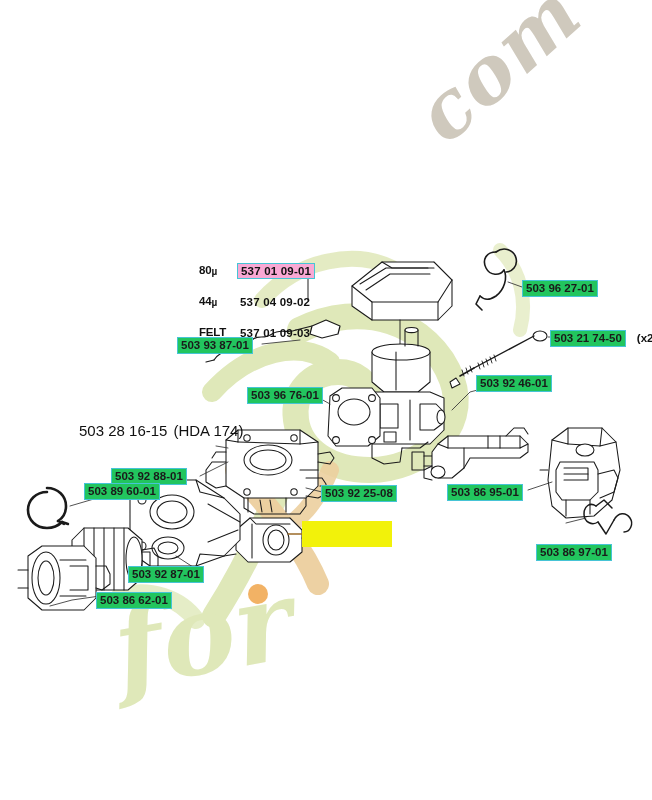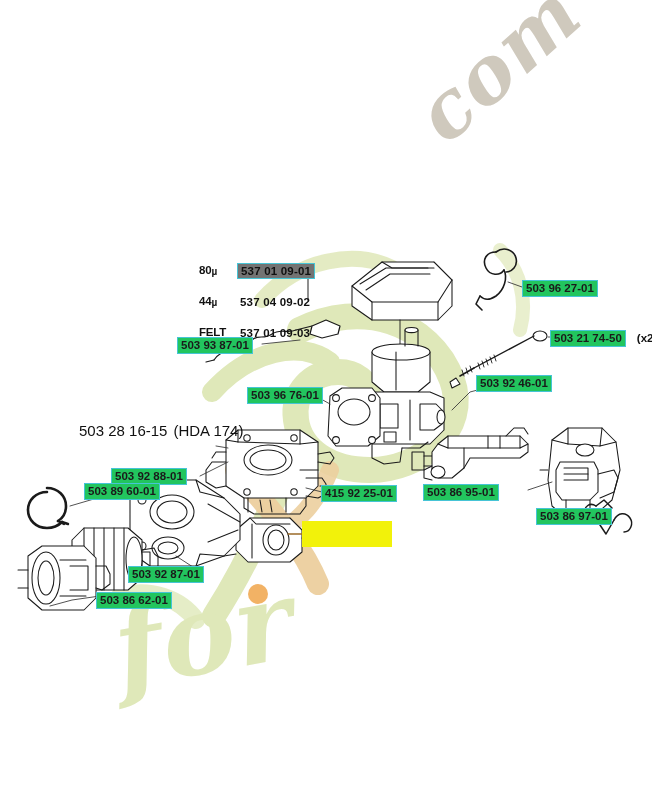--- a/index.html
+++ b/index.html
@@ -118,21 +118,21 @@
   .spec-key .mu {
     font-size: 10px;
     vertical-align: -1px;
   }
   .spec-val {
     padding: 0 3px;
     letter-spacing: 0.2px;
   }
   .spec-val.boxed {
     border: 1px solid #46c4d6;
-    background: #737373;
+    background: #f9a8d4;
     padding: 0 3px;
   }
 
   
   .variant {
     position: absolute;
     z-index: 5;
     font-family: "Liberation Sans", sans-serif;
     font-size: 15px;
     font-weight: 400;
@@ -449,28 +449,28 @@
 
   <div class="label" style="left:111px; top:468px;">
     <span class="code">503 92 88-01</span>
   </div>
 
   <div class="label" style="left:84px; top:483px;">
     <span class="code">503 89 60-01</span>
   </div>
 
   <div class="label" style="left:321px; top:485px;">
-    <span class="code">415 92 25-01</span>
-  </div>
-
-  <div class="label" style="left:423px; top:484px;">
+    <span class="code">503 92 25-08</span>
+  </div>
+
+  <div class="label" style="left:447px; top:484px;">
     <span class="code">503 86 95-01</span>
   </div>
 
-  <div class="label" style="left:500px; top:508px;padding-left:36px;">
+  <div class="label" style="left:500px; top:544px;padding-left:36px;">
     <span class="code">503 86 97-01</span>
   </div>
 
   <div class="label" style="left:128px; top:566px;">
     <span class="code">503 92 87-01</span>
   </div>
 
   <div class="label" style="left:96px; top:592px;">
     <span class="code">503 86 62-01</span>
   </div>

